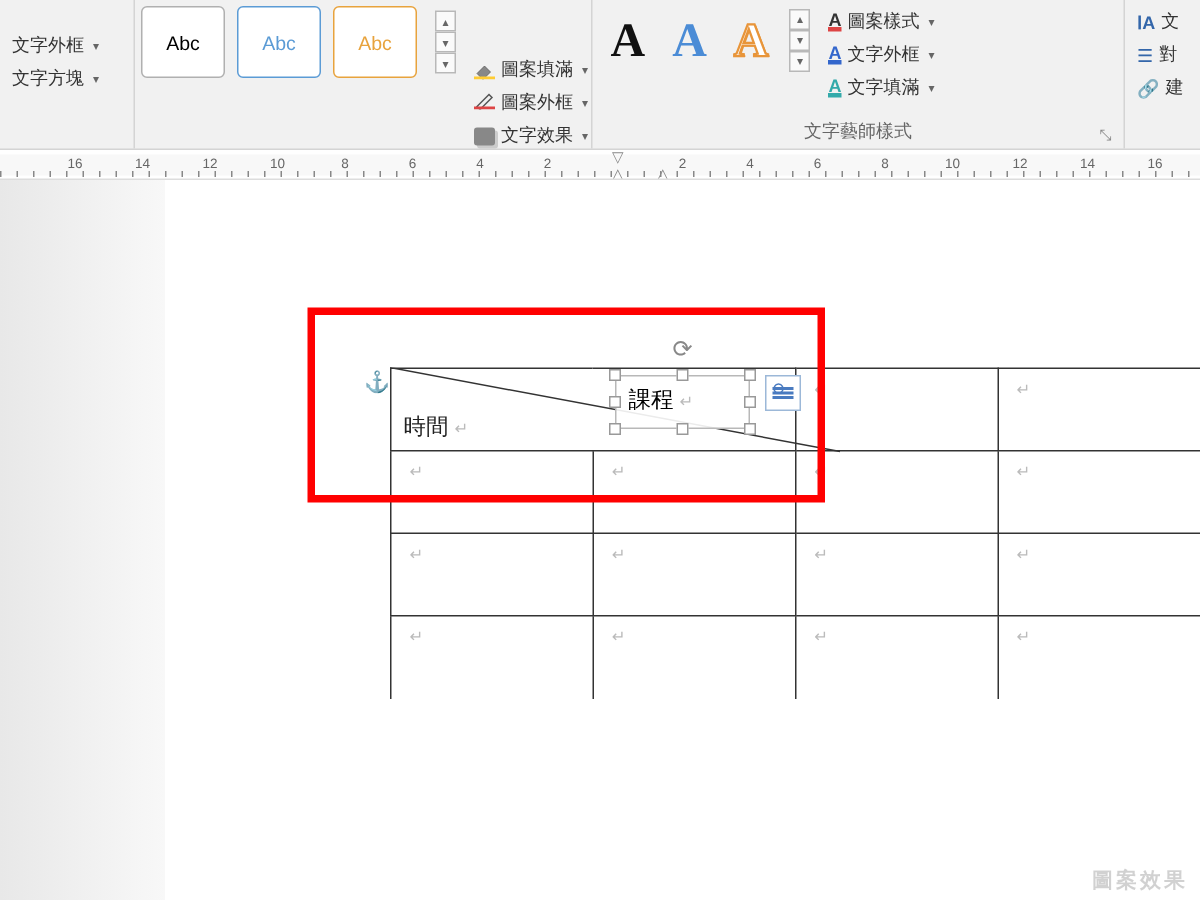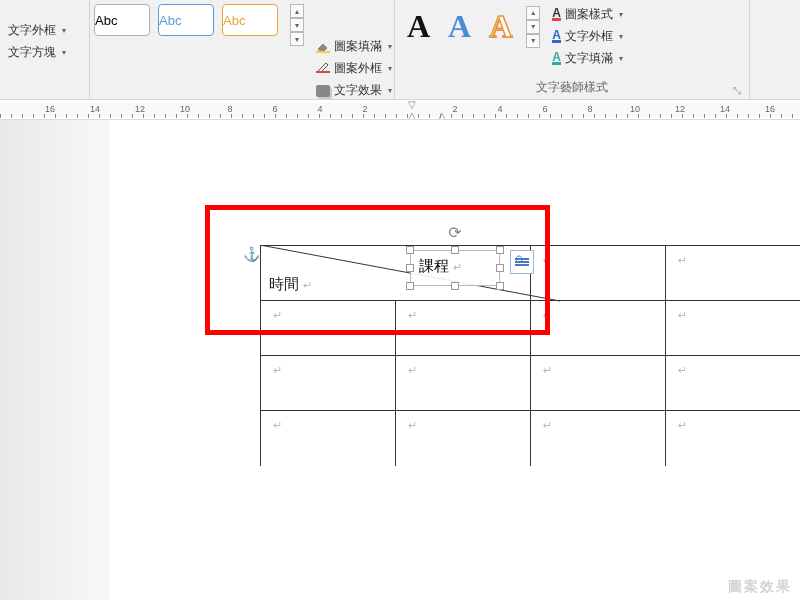--- a/index.html
+++ b/index.html
@@ -8,21 +8,21 @@
     .ribbon { background: #f1f1f1; height: 100px; display: flex; border-bottom: 1px solid #d4d4d4; }
     .ribbon-group { border-right: 1px solid #d4d4d4; display: flex; flex-direction: column; padding: 2px 4px 0 4px; }
     .ribbon-group-content { flex: 1; display: flex; align-items: flex-start; gap: 4px; padding-top: 2px;}
     .ribbon-group-label { text-align: center; color: #666; font-size: 12px; padding: 3px 0; position: relative; }
     .dialog-launcher { position: absolute; right: 2px; bottom: 2px; width: 12px; height: 12px; color: #888; font-size: 10px; cursor: pointer; }
     
     .vstack { display: flex; flex-direction: column; gap: 1px; }
     .btn-small { display: flex; align-items: center; gap: 4px; padding: 2px 4px; cursor: pointer; font-size: 12px; color: #333; white-space: nowrap; }
     .dropdown-caret { font-size: 8px; color: #666; margin-left: 2px; }
     
-    .style-box { width: 56px; height: 32px; border: 1px solid #b0b0b0; border-radius: 4px; display: flex; align-items: center; justify-content: flex-start; font-size: 13px; background: #fff; cursor: pointer; }
+    .style-box { width: 56px; height: 48px; border: 1px solid #b0b0b0; border-radius: 4px; display: flex; align-items: center; justify-content: center; font-size: 13px; background: #fff; cursor: pointer; }
     .style-box.blue { border-color: #5b9bd5; color: #5b9bd5; }
     .style-box.orange { border-color: #e8a33d; color: #e8a33d; }
     .style-gallery { display: flex; gap: 8px; }
     .gallery-scroll { display: flex; flex-direction: column; justify-content: center; gap: 0; margin-left: 4px; }
     .gallery-scroll span { width: 14px; height: 14px; border: 1px solid #b8b8b8; background: #fafafa; font-size: 8px; display:flex; align-items:center; justify-content:center; cursor:pointer; color:#666;}
     
     .wordart-a { font-size: 32px; font-weight: bold; font-family: Georgia, serif; padding: 4px 8px; cursor:pointer;}
     .wa1 { color: #111; }
     .wa2 { color: #4b8cd6; }
     .wa3 { color: #fff; -webkit-text-stroke: 1.5px #e8953a; text-shadow: 1px 1px 0 #e8953a; }
@@ -165,20 +165,37 @@
           <span class="dropdown-caret">▾</span>
         </div>
       </div>
     </div>
     <div class="ribbon-group-label">
       <span>文字藝師樣式</span>
       <span class="dialog-launcher">⤡</span>
     </div>
   </div>
 
+  <div class="ribbon-group" style="width:50px; border-right:none;">
+    <div class="ribbon-group-content vstack">
+      <div class="btn-small">
+        <span style="color:#36a;font-weight:bold;">ⅠA</span>
+        <span>文</span>
+      </div>
+      <div class="btn-small">
+        <span style="color:#36a;">☰</span>
+        <span>對</span>
+      </div>
+      <div class="btn-small">
+        <span style="color:#36a;">🔗</span>
+        <span>建</span>
+      </div>
+    </div>
+    <div class="ribbon-group-label">&nbsp;</div>
+  </div>
 </div>
 
 <div class="ruler">
   <div class="ruler-track"></div>
   <div id="ruler-nums">
       <span class="ruler-num" style="left: 365px;">2</span>
       <span class="ruler-num" style="left: 320px;">4</span>
       <span class="ruler-num" style="left: 275px;">6</span>
       <span class="ruler-num" style="left: 230px;">8</span>
       <span class="ruler-num" style="left: 185px;">10</span>

